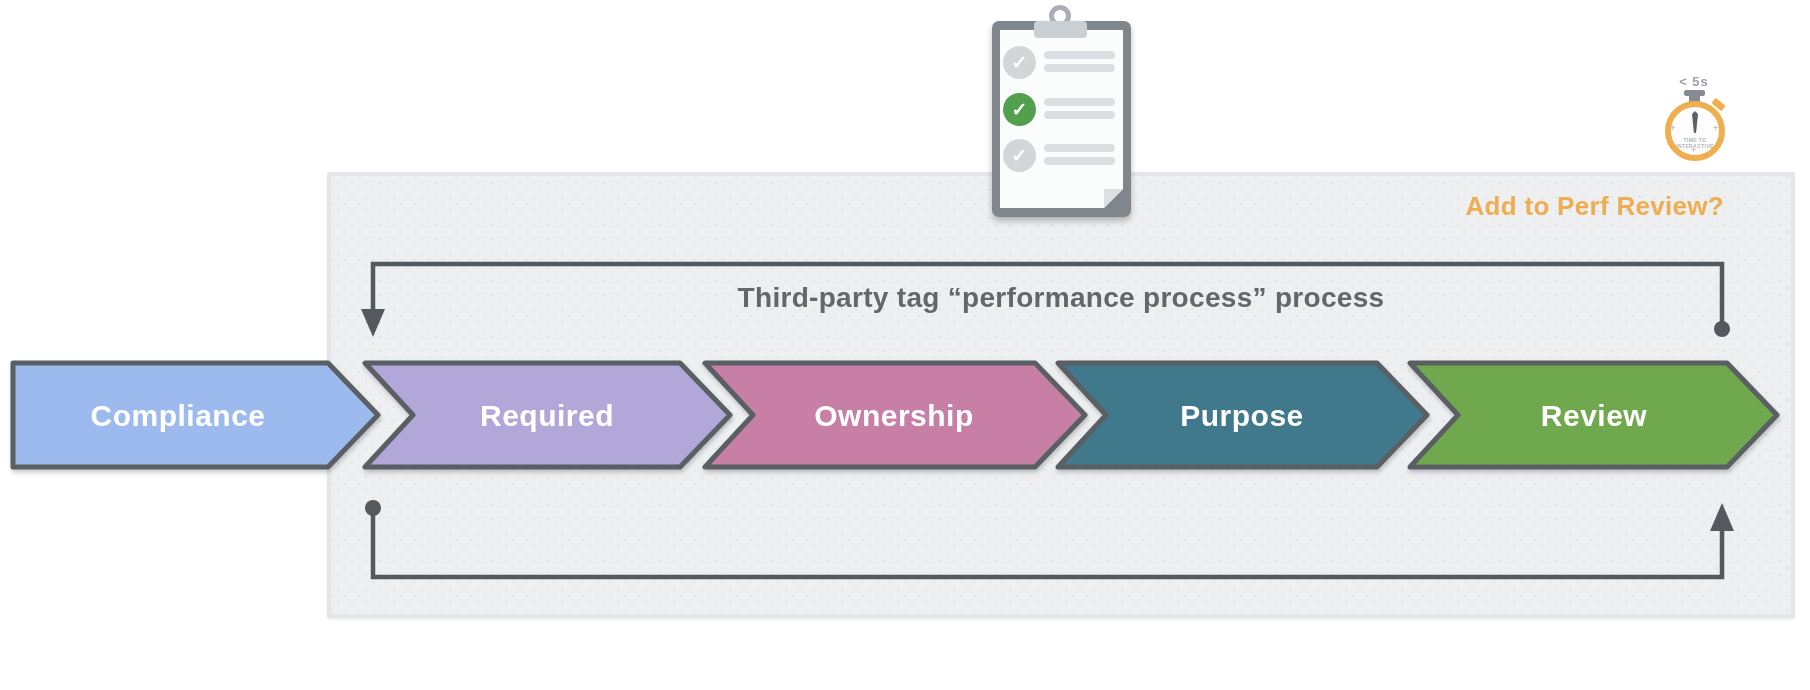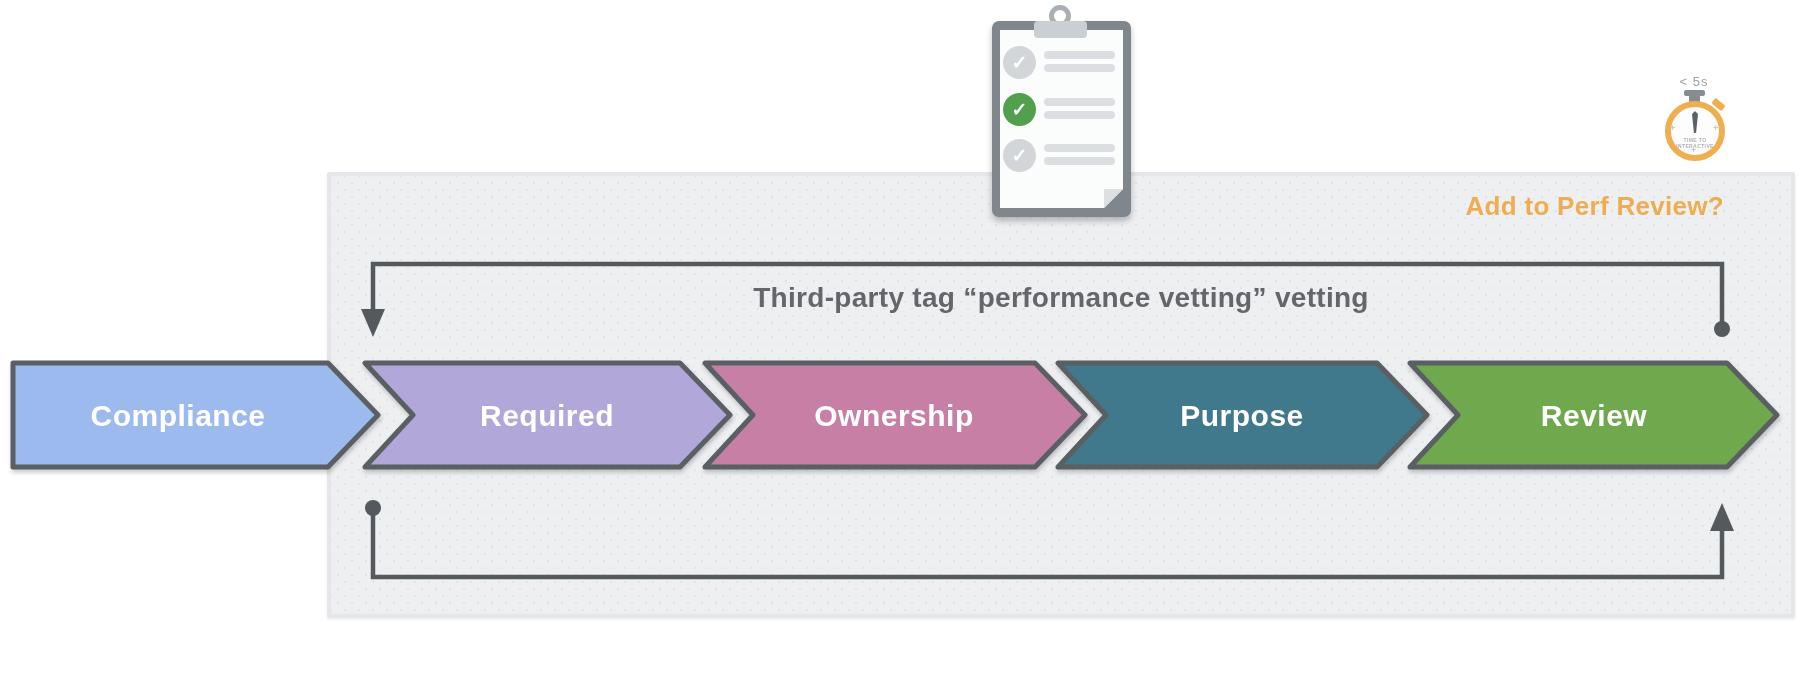--- a/index.html
+++ b/index.html
@@ -59,21 +59,21 @@
     border-top:19px solid #dde0e2;border-right:19px solid transparent;}
   .cb-clip{left:1034px;top:21px;width:53px;height:17px;background:#cacfd3;border-radius:4px;}
   .check-circle{left:1003px;width:33px;height:33px;border-radius:50%;
     background:var(--check-gray);color:#fff;font-weight:bold;font-size:19px;
     line-height:33px;text-align:center;}
   .check-circle[data-status="checked-highlight"]{background:var(--check-green);}
   .cb-bar{left:1044px;width:71px;height:8px;background:#dcdfe2;border-radius:4px;}
 
   
   .sw-badge{left:1654px;top:74px;width:80px;text-align:center;
-    font-size:13px;font-weight:normal;letter-spacing:1px;color:#9aa0a6;}
+    font-size:13px;font-weight:bold;letter-spacing:1px;color:#9aa0a6;}
   .sw-cap{left:1684px;top:90px;width:21px;height:6px;background:#868d92;border-radius:2px;}
   .sw-stem{left:1689px;top:95px;width:11px;height:9px;background:#868d92;}
   .sw-nub{left:1712px;top:101px;width:13px;height:7px;background:var(--stopwatch-ring);
     border-radius:2px;transform:rotate(40deg);}
   .sw-dial{left:1665px;top:101px;width:60px;height:60px;box-sizing:border-box;
     border:6px solid var(--stopwatch-ring);border-radius:50%;background:#fdfdfe;}
   .sw-needle{left:1692px;top:111px;width:6px;height:22px;background:#5c6166;
     border-radius:3px;clip-path:polygon(50% 0,100% 14%,68% 100%,32% 100%,0 14%);}
   .sw-face-text{left:1663px;top:137px;width:64px;text-align:center;
     font-size:5px;line-height:6px;letter-spacing:.4px;font-weight:bold;color:#aeb3b7;}
@@ -104,21 +104,21 @@
     <polygon points="1410,363 1727,363 1777,415 1727,467 1410,467 1458,415" fill="#70A84D"></polygon>
 
     <text class="stage-label" x="178" y="426">Compliance</text>
     <text class="stage-label" x="547" y="426">Required</text>
     <text class="stage-label" x="894" y="426">Ownership</text>
     <text class="stage-label" x="1242" y="426">Purpose</text>
     <text class="stage-label" x="1594" y="426">Review</text>
   </g>
 </svg>
 
-<div class="abs title">Third-party tag “performance vetting” vetting</div>
+<div class="abs title">Third-party tag “performance process” process</div>
 <div class="abs perf-q">Add to Perf Review?</div>
 
 <div>
   <div class="abs cb-frame"></div>
   <div class="abs cb-ring"></div>
   <div class="abs cb-paper"></div>
   <div class="abs cb-fold"></div>
   <div class="abs cb-clip"></div>
 
   <div class="abs check-circle" style="top:46px;" data-status="checked">✓</div>

